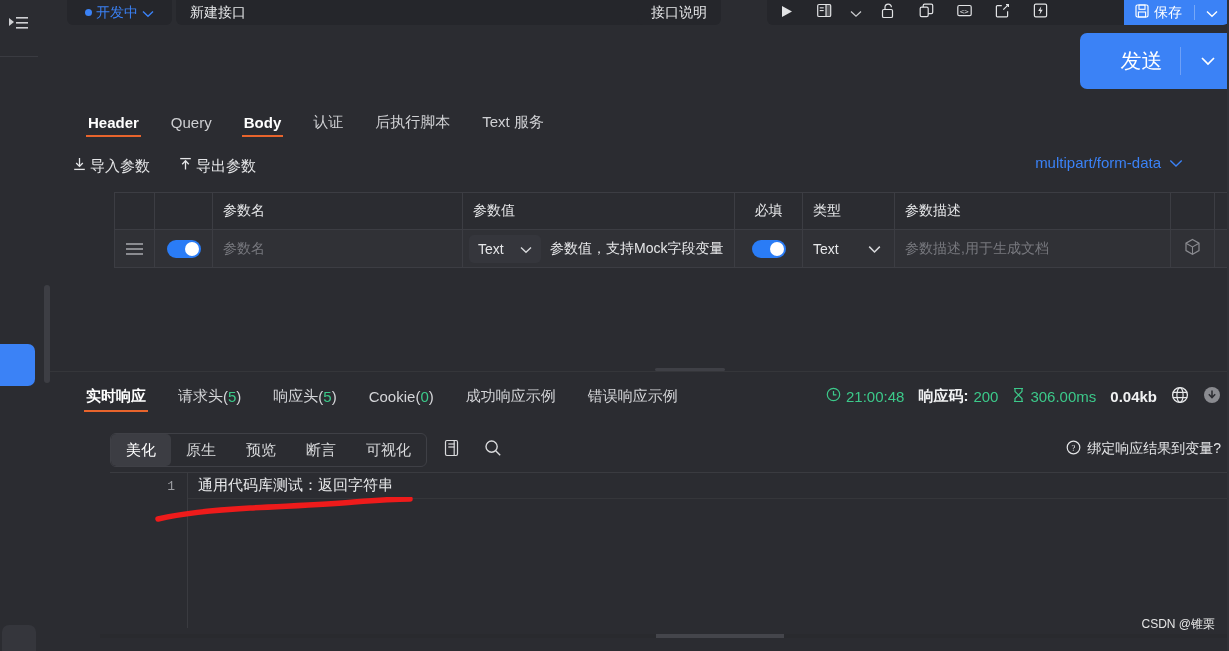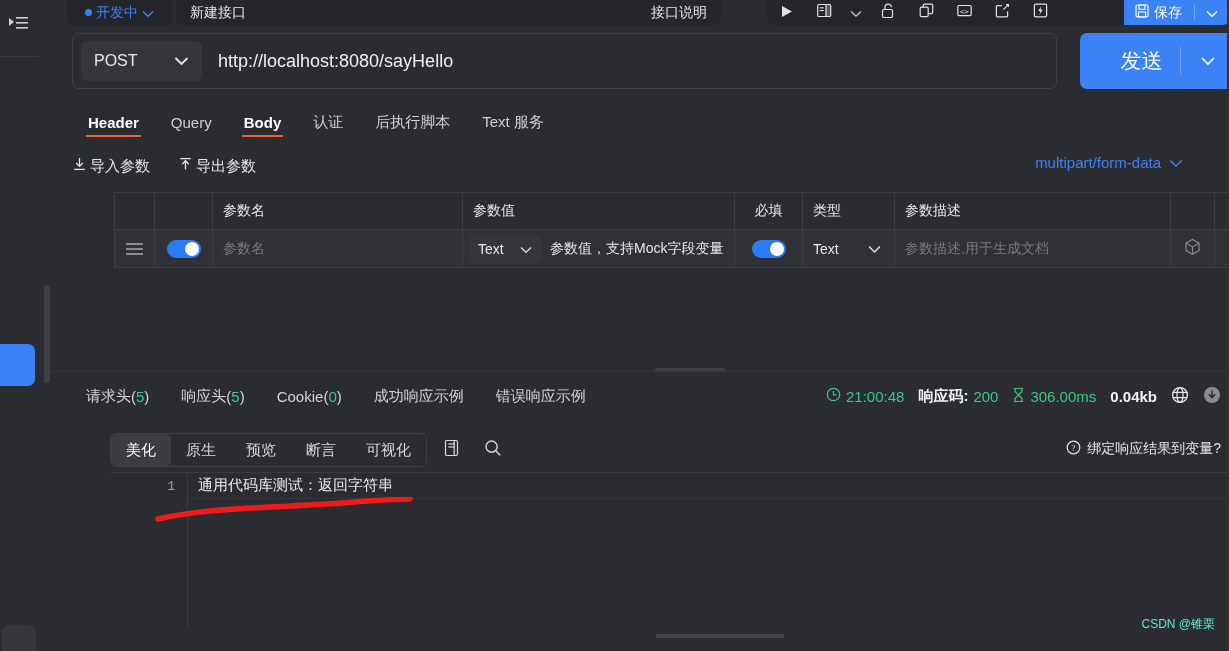--- a/index.html
+++ b/index.html
@@ -208,21 +208,21 @@
     display: flex; align-items: center; padding-left: 10px;
     border-bottom: 1px solid #35363a; font-size: 15px; color: #e9eaec;
   }
   .annot { position: absolute; left: 104px; top: 497px; pointer-events: none; }
 
   .hscroll {
     position: absolute; left: 50px; bottom: 13px; right: 0; height: 4px; background: #292a2e;
   }
   .hthumb { position:absolute; left: 556px; top:0; width: 128px; height: 4px; background:#44454b; }
   .watermark {
-    position: absolute; right: 14px; bottom: 18px; font-size: 12px; color: #5eead4;
+    position: absolute; right: 14px; bottom: 18px; font-size: 12px; color: #e5e5e5;
   }
   .vscroll-right { position:absolute; right:0; top:0; width:2px; height:651px; background:#303136; }
 </style>
 </head>
 <body>
 
 <div id="app">
 
   <div class="rail">
     <div class="rail-top">
@@ -344,31 +344,20 @@
               <svg width="12" height="8" viewBox="0 0 12 8">
                   <path d="M1 1.5 L6 6.2 L11 1.5" stroke="#fff" stroke-width="1.4" fill="none"></path>
                 </svg>
             </span>
           </div>
         </div>
       </div>
     </div>
 
     <div class="urlrow">
-      <div class="url-shell">
-        <div class="method">
-          <span>POST</span>
-          <span>
-            <svg width="15" height="10" viewBox="0 0 15 10">
-                <path d="M1.5 2 L7.5 8 L13.5 2" stroke="#e6e7e9" stroke-width="1.8" fill="none"></path>
-              </svg>
-          </span>
-        </div>
-        <div class="url-text">http://localhost:8080/sayHello</div>
-      </div>
       <div class="send-btn">
         <div class="send-label">发送</div>
         <div class="send-sep"></div>
         <div class="send-chev">
           <span>
             <svg width="16" height="10" viewBox="0 0 16 10">
                 <path d="M2 2 L8 8 L14 2" stroke="#fff" stroke-width="1.7" fill="none"></path>
               </svg>
           </span>
         </div>
@@ -490,20 +479,23 @@
       </div>
     </div>
 
     <div class="midhandle"></div>
   </div>
 
   <div class="respline"></div>
 
   <div class="main" style="top:0;">
     <div class="resptabs">
+      <div class="st active">
+        <span>实时响应</span>
+      </div>
       <div class="st">
         <span>请求头</span>
           <span class="paren">(</span>
           <span class="cnt">5</span>
           <span class="paren">)</span>
       </div>
       <div class="st">
         <span>响应头</span>
           <span class="paren">(</span>
           <span class="cnt">5</span>

